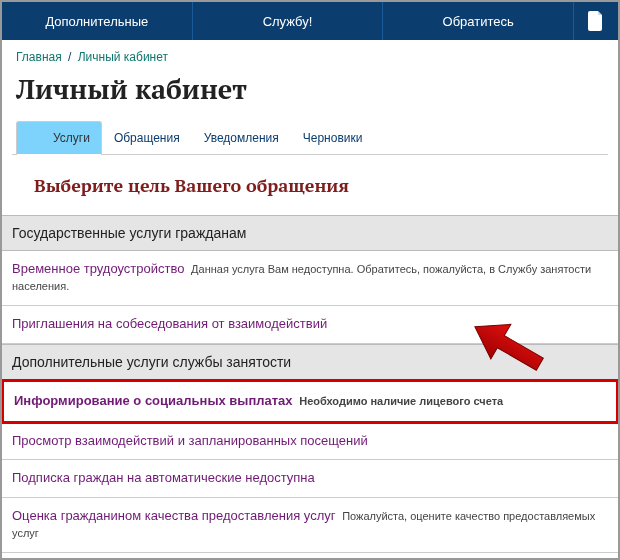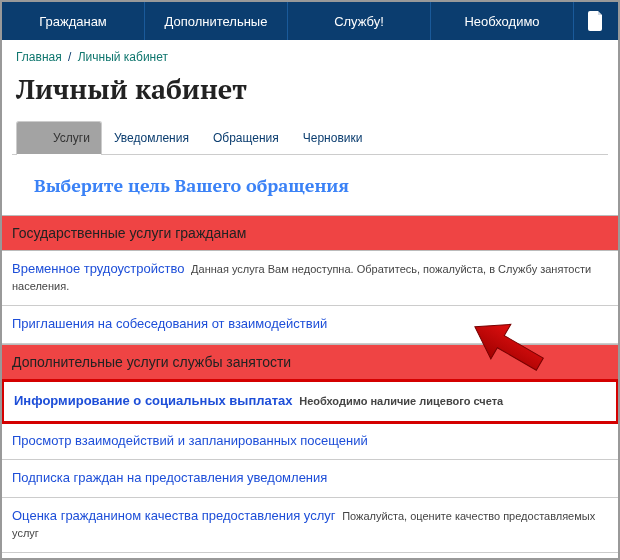--- a/index.html
+++ b/index.html
@@ -11,63 +11,62 @@
     .doc-icon { width: 16px; height: 20px; }
     
     .breadcrumb { padding: 10px 14px 5px; font-size: 12px; color: #0b3d6f; }
     .breadcrumb a { color: #0f766e; text-decoration: none; cursor: pointer; }
     .breadcrumb .sep { color: #0b3d6f; margin: 0 3px; }
     
     .page-title { font-family: 'PT Serif', Georgia, serif; font-size: 27px; font-weight: bold; color: #222; padding: 2px 14px 14px; }
     
     .tabs { display: flex; border-bottom: 1px solid #ccc; margin: 0 10px; padding: 0 4px; }
     .tab { padding: 9px 11px; font-size: 12px; color: #0b3d6f; cursor: pointer; border: 1px solid transparent; border-bottom: none; position: relative; }
-    .tab.active { color: #333; border-color: #ccc; background: #a3a3a3; border-radius: 3px 3px 0 0; padding-left: 36px; }
+    .tab.active { color: #333; border-color: #ccc; background: #7dd3fc; border-radius: 3px 3px 0 0; padding-left: 36px; }
     .tab.active::after { content: ''; position: absolute; left: 0; right: 0; bottom: -1px; height: 1px; background: #fff; }
     
-    .subtitle { font-family: 'PT Serif', Georgia, serif; font-size: 18px; font-weight: bold; color: #3b82f6; padding: 18px 14px 18px 32px; }
+    .subtitle { font-family: 'PT Serif', Georgia, serif; font-size: 18px; font-weight: bold; color: #7f1d1d; padding: 18px 14px 18px 32px; }
     
-    .section-header { background: #ef4444; border-top: 1px solid #bbb; border-bottom: 1px solid #bbb; padding: 9px 10px; font-size: 14px; color: #222; }
+    .section-header { background: #e5e5e5; border-top: 1px solid #bbb; border-bottom: 1px solid #bbb; padding: 9px 10px; font-size: 14px; color: #222; }
     
     .service-row { padding: 10px 10px; border-bottom: 1px solid #ccc; font-size: 13px; line-height: 1.3; }
-    .service-row .link { color: #1d4ed8; cursor: pointer; }
+    .service-row .link { color: #701a75; cursor: pointer; }
     .service-row .note { color: #444; font-size: 11px; margin-left: 3px; }
     .highlighted { border: 3px solid #d40000; margin: -1px; padding: 11px 10px; font-weight: bold; }
     
     .arrow-svg { position: absolute; top: 304px; left: 455px; pointer-events: none; }
   </style>
 </head>
 <body>
 
 <div class="top-nav">
-  <div class="nav-item">Гражданам</div>
   <div class="nav-item">Дополнительные</div>
   <div class="nav-item">Службу!</div>
-  <div class="nav-item">Необходимо</div>
+  <div class="nav-item">Обратитесь</div>
   <div class="nav-item">
     <svg class="doc-icon" viewBox="0 0 16 20" fill="#fff">
       <path d="M2 0h8l4 4v14a2 2 0 0 1-2 2H2a2 2 0 0 1-2-2V2a2 2 0 0 1 2-2z"></path>
       <path d="M10 0v4h4" fill="#0b3d6f"></path>
       <path d="M10 0l4 4h-4z" fill="#cfd8e3"></path>
     </svg>
   </div>
 </div>
 
 <div class="breadcrumb">
   <a>Главная</a>
   <span class="sep">/</span>
   <a>Личный кабинет</a>
 </div>
 
 <h1 class="page-title">Личный кабинет</h1>
 
 <div class="tabs">
   <div class="tab active">Услуги</div>
+  <div class="tab">Обращения</div>
   <div class="tab">Уведомления</div>
-  <div class="tab">Обращения</div>
   <div class="tab">Черновики</div>
 </div>
 
 <div class="subtitle">Выберите цель Вашего обращения</div>
 
 <div class="section-header">Государственные услуги гражданам</div>
 <div class="service-row">
   <span class="link">Временное трудоустройство</span>
   <span class="note">Данная услуга Вам недоступна. Обратитесь, пожалуйста, в Службу занятости населения.</span>
 </div>
@@ -77,21 +76,21 @@
 
 <div class="section-header">Дополнительные услуги службы занятости</div>
 <div class="service-row highlighted">
   <span class="link">Информирование о социальных выплатах</span>
   <span class="note">Необходимо наличие лицевого счета</span>
 </div>
 <div class="service-row">
   <span class="link">Просмотр взаимодействий и запланированных посещений</span>
 </div>
 <div class="service-row">
-  <span class="link">Подписка граждан на предоставления уведомления</span>
+  <span class="link">Подписка граждан на автоматические недоступна</span>
 </div>
 <div class="service-row">
   <span class="link">Оценка гражданином качества предоставления услуг</span>
   <span class="note">Пожалуйста, оцените качество предоставляемых услуг</span>
 </div>
 <div class="service-row">
   
   
 </div>
 

